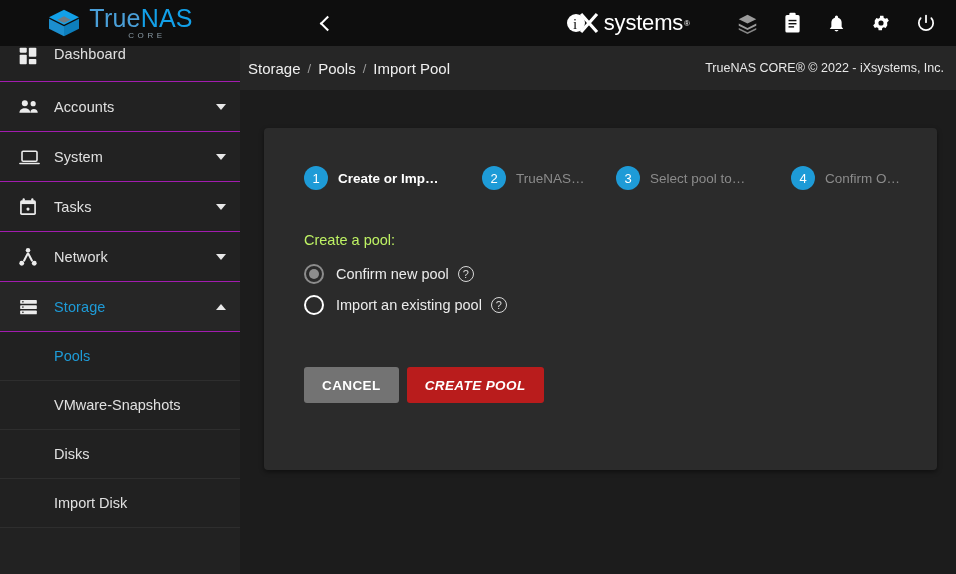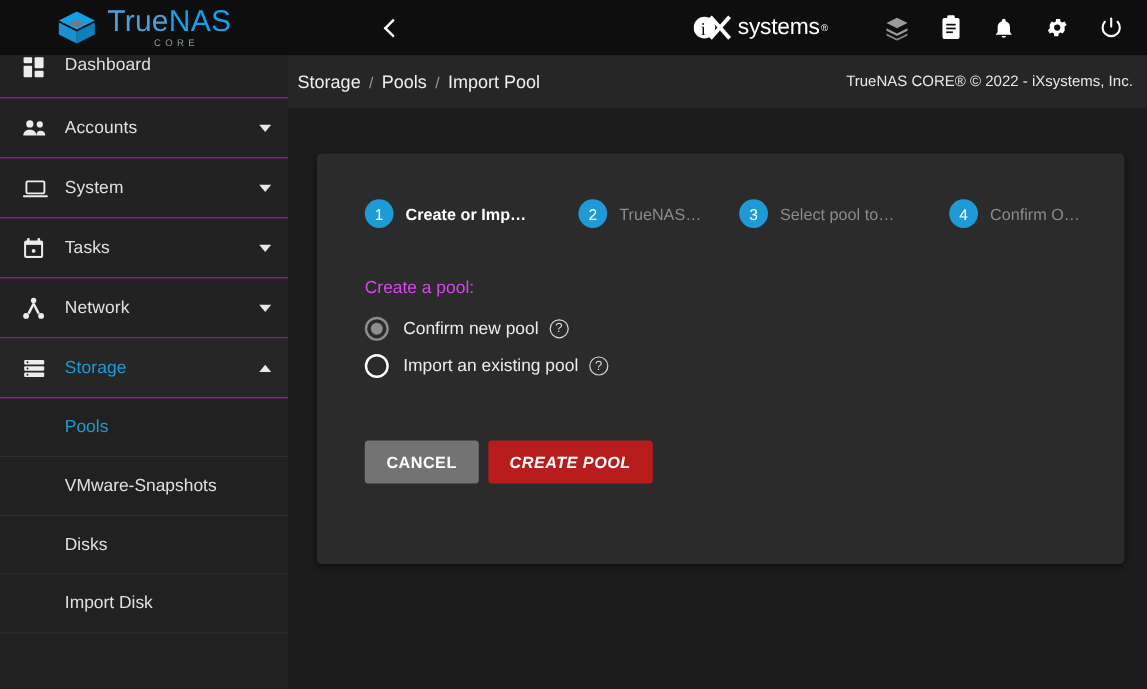--- a/index.html
+++ b/index.html
@@ -43,21 +43,21 @@
   .chevron-left {
     width: 11px; height: 11px;
     border-left: 2.6px solid #fff; border-bottom: 2.6px solid #fff;
     transform: rotate(45deg); margin-left: 4px;
   }
   .topbar-right {
     margin-left: auto; display: flex; align-items: center;
     gap: 25px; padding-right: 20px;
   }
   .ix-logo { display: flex; align-items: center; gap: 1px; margin-right: 22px; }
-  .ix-logo .ix-sys { color: #fff; font-size: 19px; letter-spacing: -.2px; }
+  .ix-logo .ix-sys { color: #fff; font-size: 22px; letter-spacing: -.2px; }
   .ix-logo .ix-tm { color: #fff; font-size: 8px; vertical-align: super; }
   
   .sidebar {
     position: absolute; top: 46px; left: 0;
     width: 240px; height: 528px;
     background: #222222;
     overflow: hidden;
   }
   .nav-item {
     position: relative;
@@ -126,21 +126,21 @@
     margin-left: 10px; font-size: 13.5px;
     white-space: nowrap; overflow: hidden;
   }
   .step-label.active { color: #ffffff; font-weight: bold; }
   .step-label.inactive { color: #8b8b8b; }
   .step.s1 { width: 178px; }
   .step.s2 { width: 134px; }
   .step.s3 { width: 175px; }
   .section-label {
     margin: 42px 0 0 40px;
-    font-size: 14.5px; color: #d946ef;
+    font-size: 14.5px; color: #bef264;
   }
   .radio-row {
     display: flex; align-items: center;
     margin: 16px 0 0 40px; cursor: pointer;
   }
   .radio-row + .radio-row { margin-top: 11px; }
   .radio {
     width: 20px; height: 20px; border-radius: 50%;
     border: 2px solid #fff; position: relative; flex: 0 0 20px;
   }

